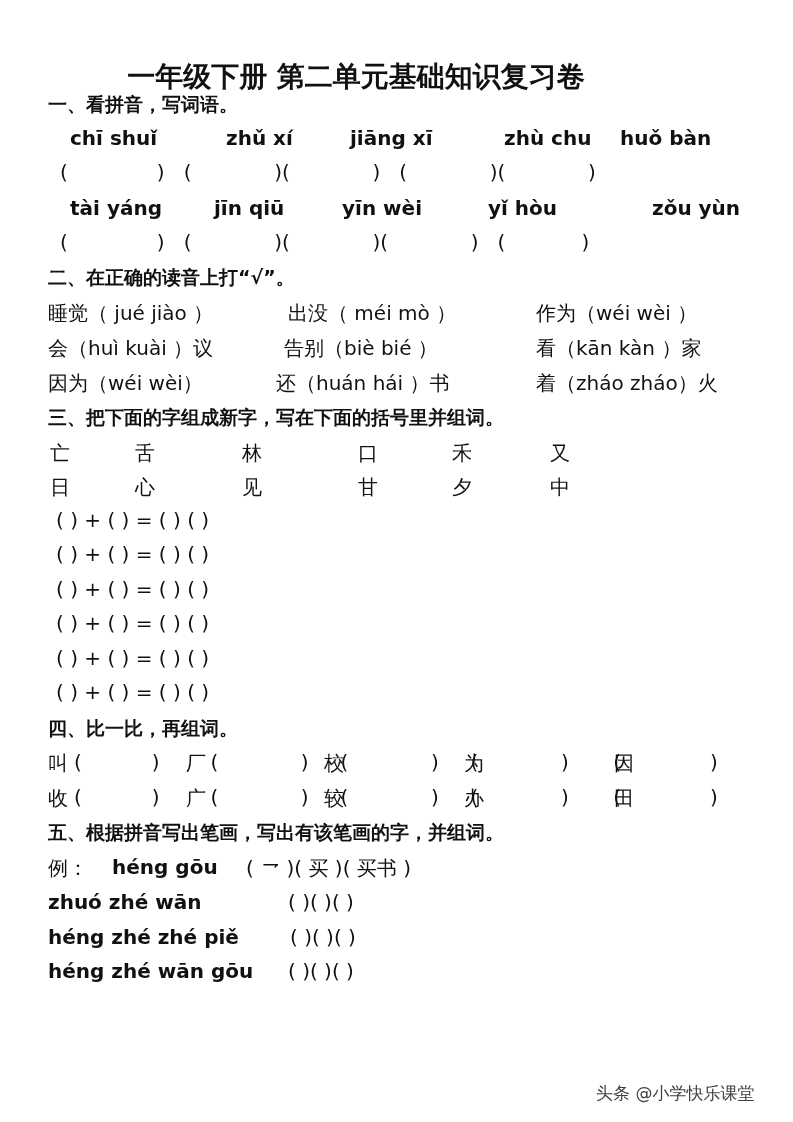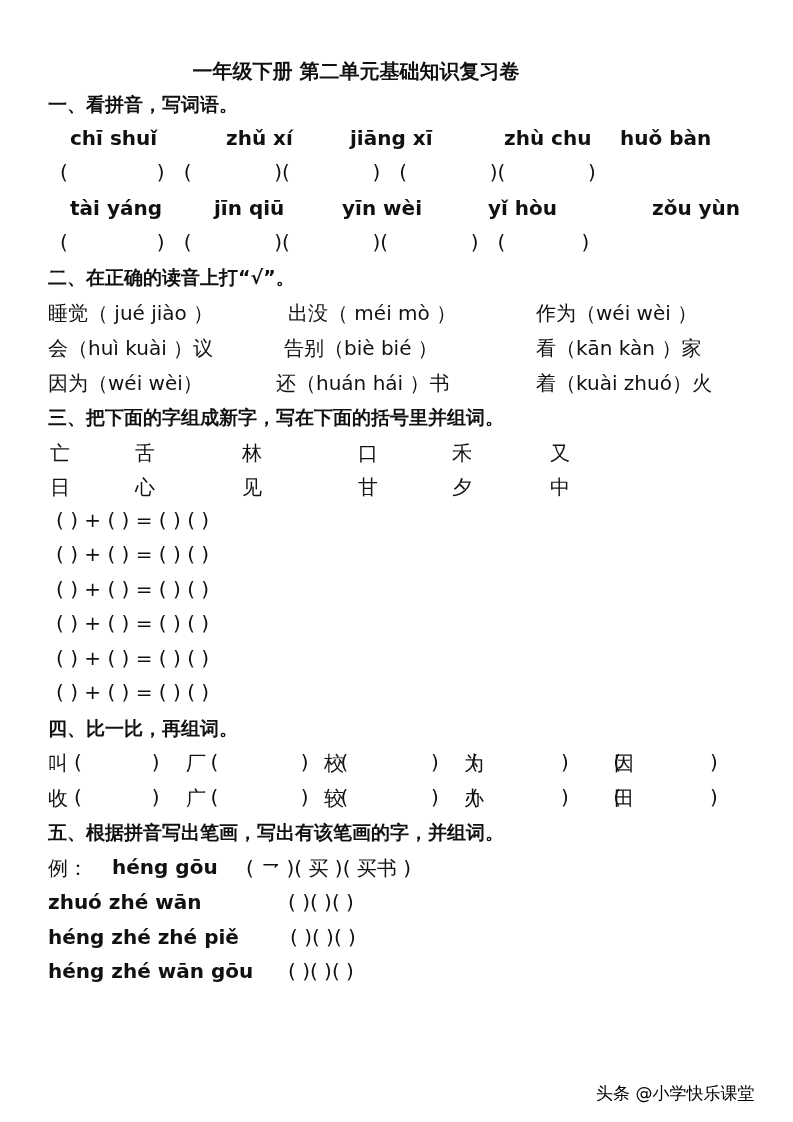--- a/index.html
+++ b/index.html
@@ -1,27 +1,27 @@
 <!DOCTYPE html>
 <html><head>
 <meta charset="utf-8">
 <style>
   html, body { margin: 0; padding: 0; }
   body {
     width: 793px; height: 1122px; background: #ffffff; position: relative; overflow: hidden;
     font-family: "DejaVu Sans", "Liberation Sans", sans-serif; color: #111;
   }
   .abs { position: absolute; white-space: nowrap; }
-  .title { top: 58px; left: 0; width: 712px; text-align: center; font-size: 20px; font-weight: bold; }
+  .title { top: 58px; left: 0; width: 712px; text-align: center; font-size: 28px; font-weight: bold; }
   .sec { font-size: 19px; font-weight: bold; left: 48px; }
   .py { font-size: 20px; font-weight: bold; }
   .br { font-size: 20px; }
   .cn { font-size: 20px; }
   .line { font-size: 20px; text-align: right; }
-  .wm { font-size: 17px; color: #000000; left: 596px; top: 1082px; }
+  .wm { font-size: 17px; color: #404040; left: 596px; top: 1082px; }
 </style>
 </head>
 <body>
 
 <div class="abs title">一年级下册 第二单元基础知识复习卷</div>
 
 <div class="abs sec" style="top:92px;">一、看拼音，写词语。</div>
 <div class="abs py" style="top:126px;left:70px;">chī shuǐ</div>
 <div class="abs py" style="top:126px;left:226px;">zhǔ xí</div>
 <div class="abs py" style="top:126px;left:350px;">jiāng xī</div>
@@ -37,21 +37,21 @@
 
 <div class="abs sec" style="top:265px;">二、在正确的读音上打“√”。</div>
 <div class="abs line" style="top:300px;left:48px;">睡觉（ jué    jiào ）</div>
 <div class="abs line" style="top:300px;left:288px;">出没（ méi    mò ）</div>
 <div class="abs line" style="top:300px;left:536px;">作为（wéi    wèi ）</div>
 <div class="abs line" style="top:335px;left:48px;">会（huì    kuài ）议</div>
 <div class="abs line" style="top:335px;left:284px;">告别（biè    bié ）</div>
 <div class="abs line" style="top:335px;left:536px;">看（kān    kàn ）家</div>
 <div class="abs line" style="top:370px;left:48px;">因为（wéi    wèi）</div>
 <div class="abs line" style="top:370px;left:276px;">还（huán    hái ）书</div>
-<div class="abs line" style="top:370px;left:536px;">着（kuài    zhuó）火</div>
+<div class="abs line" style="top:370px;left:536px;">着（zháo    zháo）火</div>
 
 <div class="abs sec" style="top:405px;">三、把下面的字组成新字，写在下面的括号里并组词。</div>
 <div class="abs cn" style="top:440px;left:50px;">亡</div>
 <div class="abs cn" style="top:440px;left:135px;">舌</div>
 <div class="abs cn" style="top:440px;left:242px;">林</div>
 <div class="abs cn" style="top:440px;left:358px;">口</div>
 <div class="abs cn" style="top:440px;left:452px;">禾</div>
 <div class="abs cn" style="top:440px;left:550px;">又</div>
 <div class="abs cn" style="top:474px;left:50px;">日</div>
 <div class="abs cn" style="top:474px;left:135px;">心</div>

